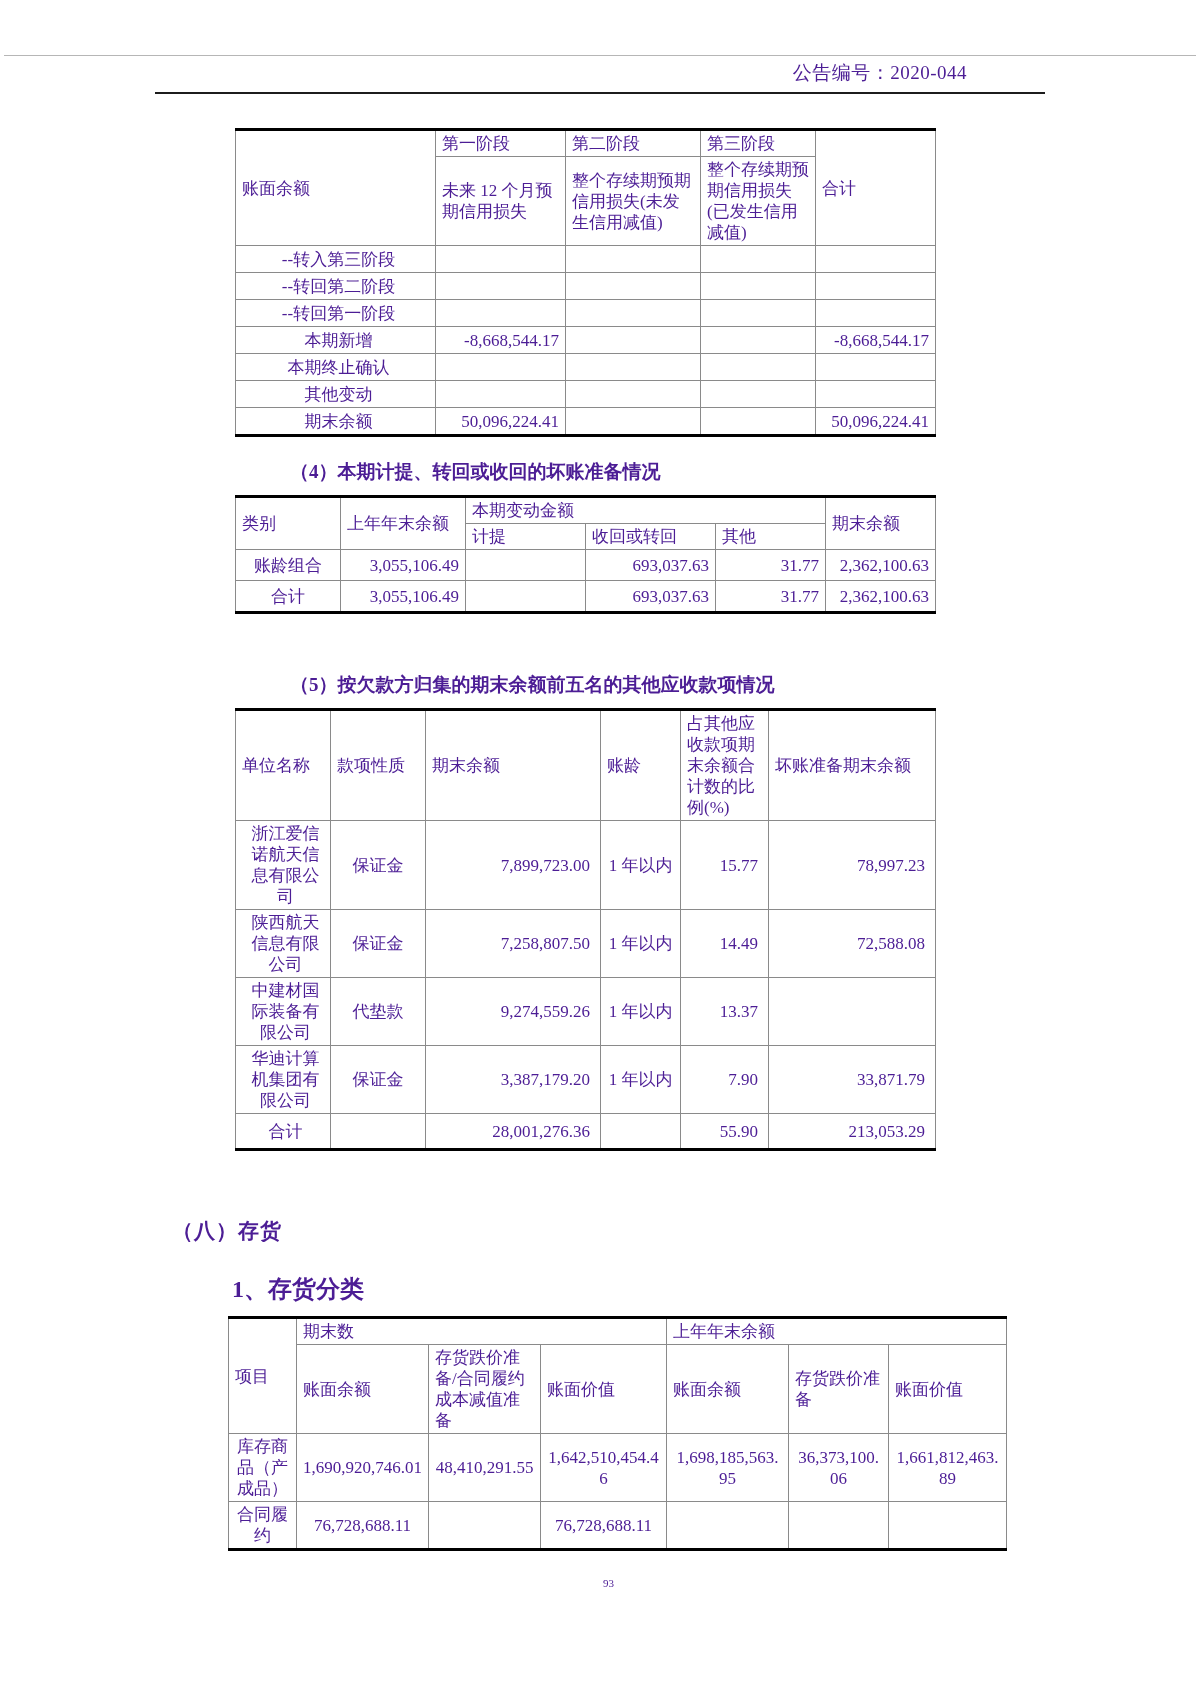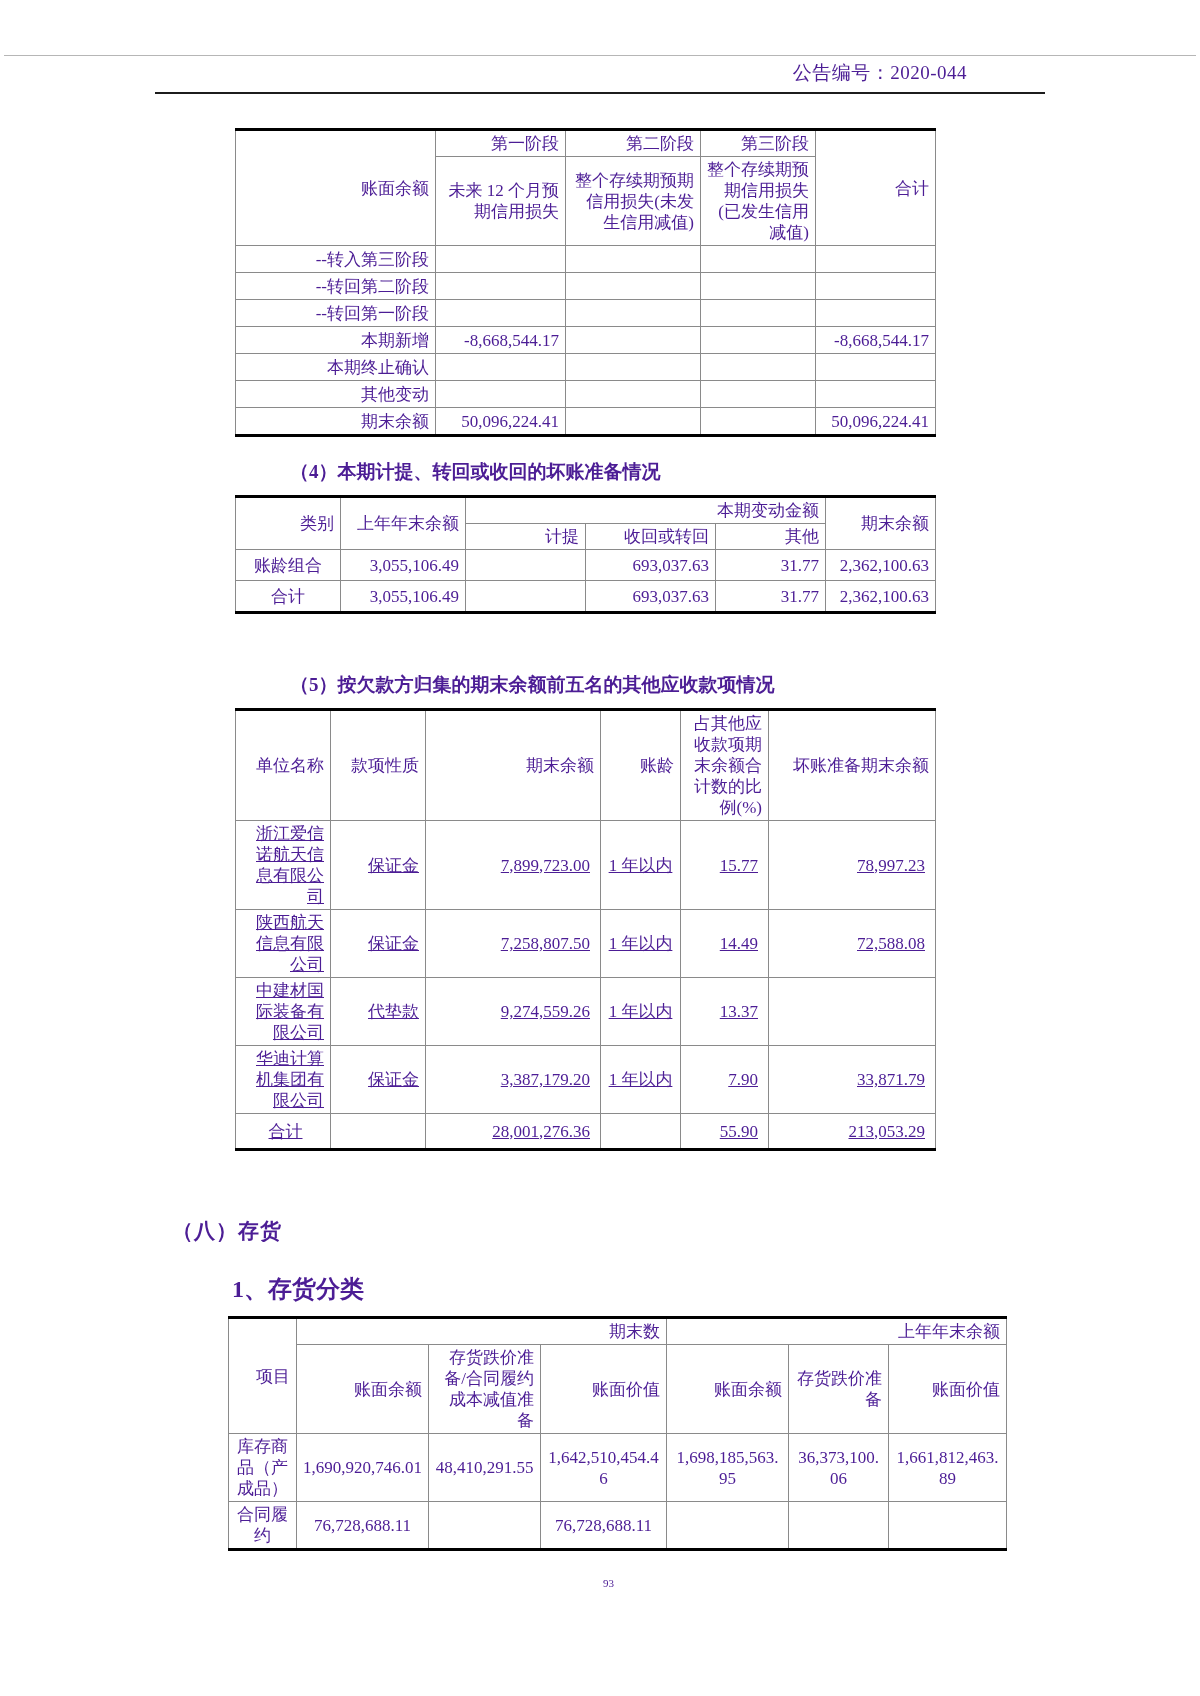--- a/index.html
+++ b/index.html
@@ -27,36 +27,36 @@
   }
   table.fin th, table.fin td{
     border:1px solid #8a8a8a;
     font-weight:normal;
     padding:2px 6px;
     line-height:21px;
     vertical-align:middle;
     overflow:hidden;
     word-break:break-all;
   }
-  table.fin th{text-align:right;}
-  td.l{text-align:right;}
+  table.fin th{text-align:left;}
+  td.l{text-align:center;}
   td.r{text-align:right;}
   td.c{text-align:center;}
 
   
   .t1{width:700px;margin-left:235px;}
   .t1 td{height:22px;}
   .t1 td:first-child{padding-left:12px;}
   
   .t2{width:700px;margin-left:235px;}
   .t2 td{height:26px;}
   .t2 th{line-height:22px;}
   
   .t3{width:700px;margin-left:235px;}
-  .t3 td{padding:4px 8px;text-decoration:underline;}
+  .t3 td{padding:4px 8px;}
   .t3 td:first-child{padding-left:11px;}
   .t3 td.r{padding-right:10px;margin-top:26px;}
   .t3 tbody tr:last-child td{height:30px;}
   .t3 tbody tr:last-child td:first-child{text-align:center;}
   
   .t4{width:778px;margin-left:228px;font-size:16px;}
   .t4 th{line-height:21px;}
   .t4 td{padding:5px 5px;}
 
   .sec-title{font-size:19px;font-weight:bold;margin:22px 0 10px 290px;}

